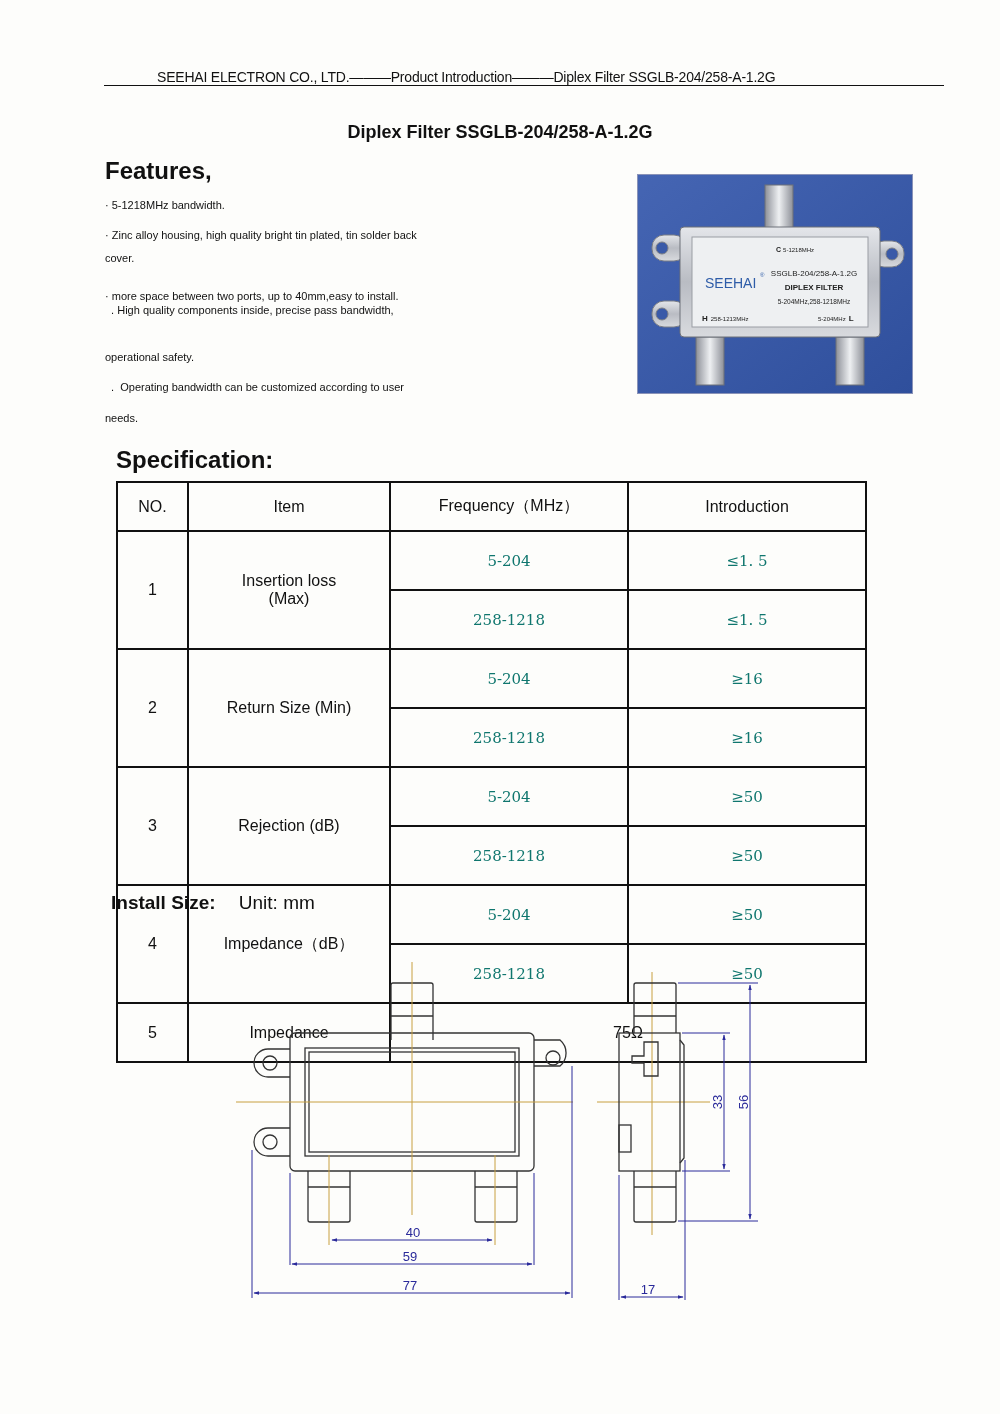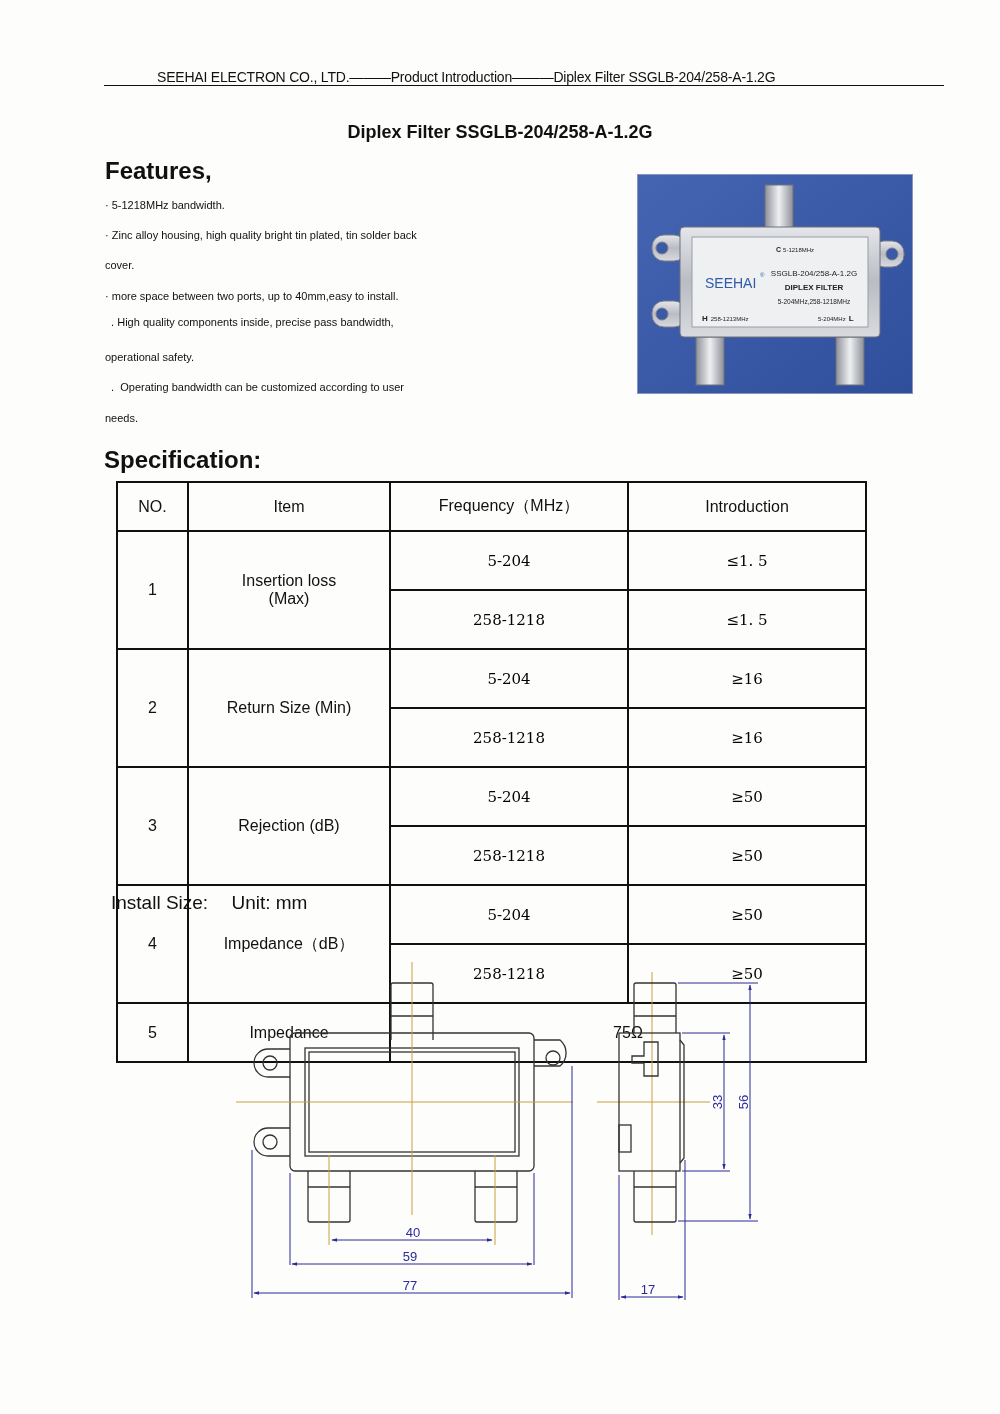--- a/index.html
+++ b/index.html
@@ -7,48 +7,48 @@
     width: 1000px; height: 1414px; position: relative; overflow: hidden;
     background: #fdfdfb; color: #111;
     font-family: "Liberation Sans", sans-serif;
   }
   .abs { position: absolute; }
   #hdr-text { left: 157px; top: 69px; font-size: 14px; white-space: nowrap; letter-spacing: -0.2px; }
   #hdr-rule { left: 104px; top: 85px; width: 840px; height: 0; border-top: 1.5px solid #111; }
   #doc-title { left: 0; width: 1000px; top: 122px; text-align: center; font-size: 18px; font-weight: bold; }
   .section-h { font-size: 24px; font-weight: bold; }
   #features-h { left: 105px; top: 157px; }
-  #spec-h { left: 104px; top: 446px; text-align: right; }
+  #spec-h { left: 116px; top: 446px; text-align: right; }
   .feat { left: 105px; font-size: 11px; white-space: nowrap; }
   
   #photo { left: 637px; top: 174px; width: 274px; height: 218px; border: 1px solid #8a93b8; background: #84cc16; overflow: hidden; }
   
   #spec-table { left: 116px; top: 481px; border-collapse: collapse; font-size: 16px; }
   #spec-table td, #spec-table th { border: 2px solid #111; text-align: center; padding: 12px; font-weight: normal; }
   #spec-table th { height: 23px; }
   #spec-table td { height: 33px; }
-  .serif { font-family: "DejaVu Serif", serif; font-size: 15px; color: #000000; }
+  .serif { font-family: "DejaVu Serif", serif; font-size: 15px; color: #0f766e; }
   #install-h { left: 111px; top: 892px; font-size: 19px; }
-  #install-h b { font-weight: normal; }
+  #install-h b { font-weight: bold; }
   #drawing { left: 0; top: 940px; width: 960px; height: 380px; }
 </style>
 </head>
 <body>
 
 <div id="hdr-text" class="abs">SEEHAI ELECTRON CO., LTD.———Product Introduction———Diplex Filter SSGLB-204/258-A-1.2G</div>
 <div id="hdr-rule" class="abs"></div>
 
 <div id="doc-title" class="abs">Diplex Filter SSGLB-204/258-A-1.2G</div>
 
 <div id="features-h" class="abs section-h">Features,</div>
 <div class="abs feat" style="top:199px">· 5-1218MHz bandwidth.</div>
 <div class="abs feat" style="top:229px">· Zinc alloy housing, high quality bright tin plated, tin solder back</div>
-<div class="abs feat" style="top:259px">cover.</div>
+<div class="abs feat" style="top:252px">cover.</div>
 <div class="abs feat" style="top:290px">· more space between two ports, up to 40mm,easy to install.</div>
-<div class="abs feat" style="top:316px; white-space:pre">  . High quality components inside, precise pass bandwidth,</div>
+<div class="abs feat" style="top:304px; white-space:pre">  . High quality components inside, precise pass bandwidth,</div>
 <div class="abs feat" style="top:351px">operational safety.</div>
 <div class="abs feat" style="top:381px; white-space:pre">  .  Operating bandwidth can be customized according to user</div>
 <div class="abs feat" style="top:412px">needs.</div>
 
 <div id="photo" class="abs">
   <svg width="274" height="218" viewBox="0 0 274 218">
     <defs>
       <linearGradient id="bg" x1="0" y1="0" x2="1" y2="1">
         <stop offset="0" stop-color="#4565b3"></stop>
           <stop offset="1" stop-color="#2f4f9c"></stop>

